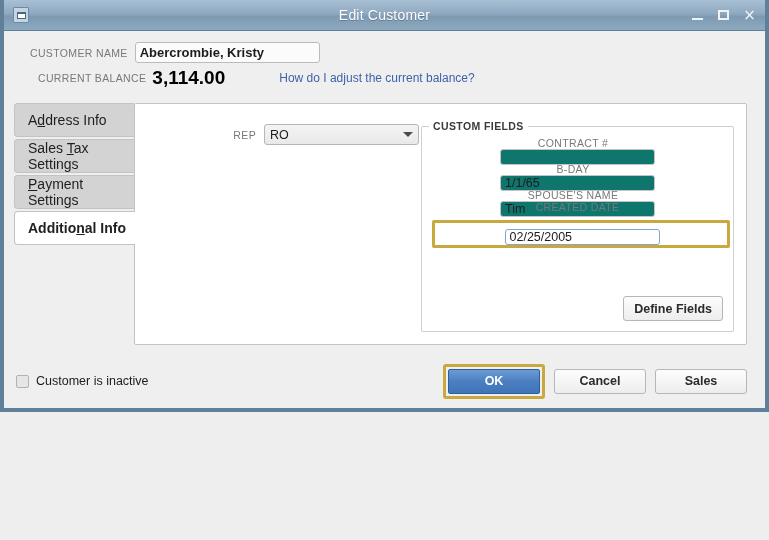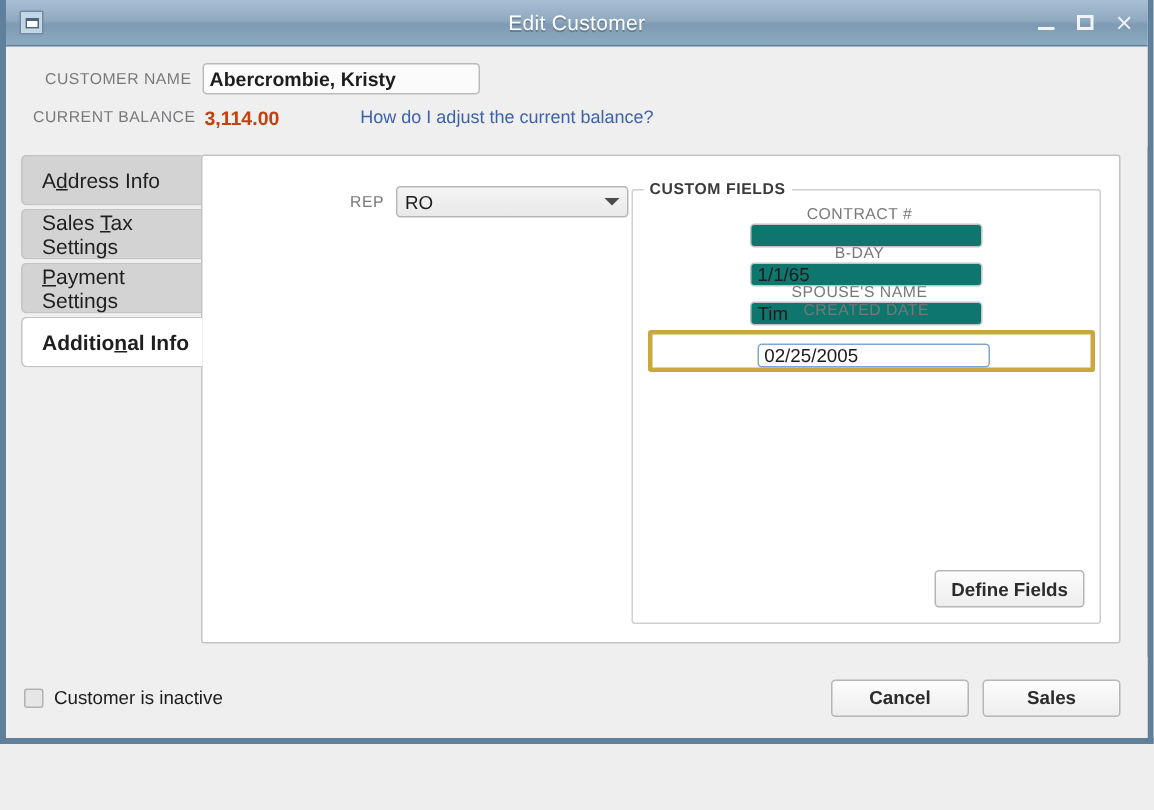--- a/index.html
+++ b/index.html
@@ -12,21 +12,21 @@
     overflow: hidden;
     font-family: "Liberation Sans", sans-serif;
     background: #eeeeee;
   }
 
   
   .window {
     position: absolute;
     left: 0; top: 0;
     width: 769px;
-    height: 496px;
+    height: 412px;
     box-sizing: border-box;
     border: 4px solid #5f7f9b;
     border-top: none;
     background: #efefef;
     display: flex;
     flex-direction: column;
   }
 
   
   .titlebar {
@@ -110,21 +110,21 @@
   }
   .row-name {
     display: flex;
     align-items: center;
     padding-left: 26px;
     height: 25px;
   }
   .row-balance {
     display: flex;
     align-items: center;
-    padding-left: 18px;
+    padding-left: 34px;
     height: 26px;
   }
   .lbl-caps {
     font-size: 10.5px;
     color: #77787a;
     letter-spacing: .35px;
     text-transform: uppercase;
     white-space: nowrap;
   }
   .name-input {
@@ -137,23 +137,23 @@
     background: #fbfbfb;
     font-family: "Liberation Sans", sans-serif;
     font-size: 13px;
     font-weight: bold;
     color: #1c1c1c;
     padding: 3px 4px;
     outline: none;
   }
   .bal-value {
     margin-left: 6px;
-    font-size: 13px;
+    font-size: 19px;
     font-weight: bold;
-    color: #c2410c;
+    color: #000000;
   }
   .bal-link {
     margin-left: 54px;
     font-size: 12px;
     color: #3d62ab;
     cursor: pointer;
     white-space: nowrap;
   }
 
   
@@ -493,18 +493,21 @@
 
     </div>
   </div>
 
   <div class="footer">
     <div class="chk-wrap">
       <span class="chkbox"></span>
       <span class="chk-label">Customer is inactive</span>
     </div>
     <div class="footer-actions">
+      <div class="ok-wrap">
+        <button class="btn-ok">OK</button>
+      </div>
       <button class="btn">Cancel</button>
       <button class="btn">Sales</button>
     </div>
   </div>
 
 </div>
 
 </body></html>

